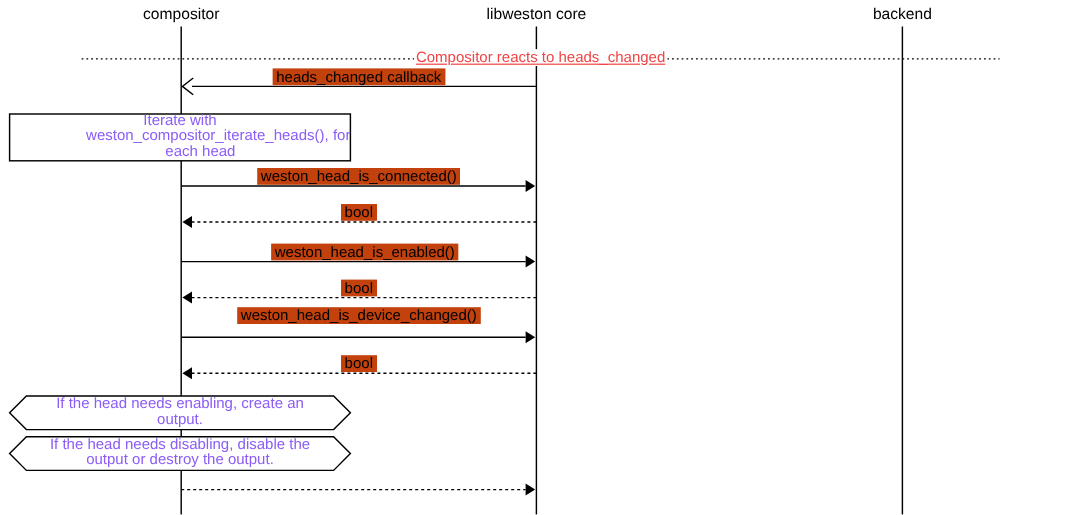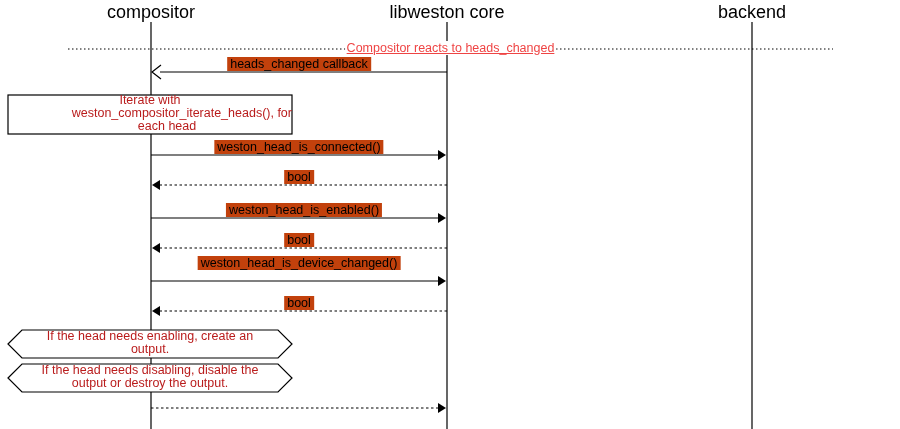--- a/index.html
+++ b/index.html
@@ -21,21 +21,21 @@
   #svg-layer {
     position: absolute;
     left: 0;
     top: 0;
     width: 900px;
     height: 429px;
   }
   .participant-label {
     position: absolute;
     transform: translateX(-50%);
-    font-size: 18px;
+    font-size: 13px;
     line-height: 14px;
     white-space: nowrap;
     color: #000;
   }
   .msg-label {
     position: absolute;
     transform: translateX(-50%);
     font-size: 12.5px;
     line-height: 14px;
     white-space: nowrap;
@@ -52,21 +52,21 @@
     background: #ffffff;
     padding: 0 2px;
     color: #ef4444;
     text-decoration: underline;
   }
   .note-text {
     position: absolute;
     text-align: center;
     font-size: 12.5px;
     line-height: 13px;
-    color: #b91c1c;
+    color: #8b5cf6;
   }
 </style>
 </head>
 <body>
 
 <div id="diagram-root">
 
   <svg id="svg-layer" viewBox="0 0 900 429" xmlns="http://www.w3.org/2000/svg">
     <g id="lifelines-group">
         <line x1="151" y1="22" x2="151" y2="429" stroke="#000000" stroke-width="1.2"></line>

